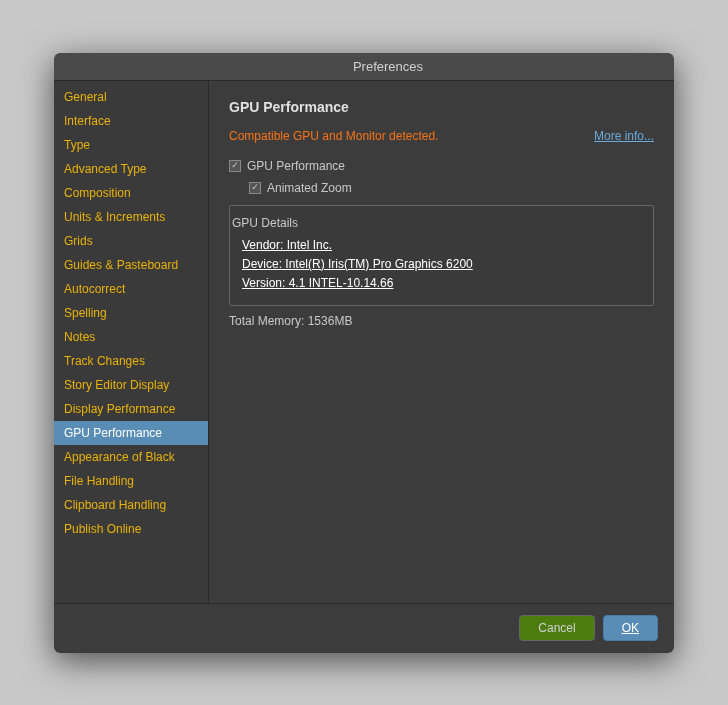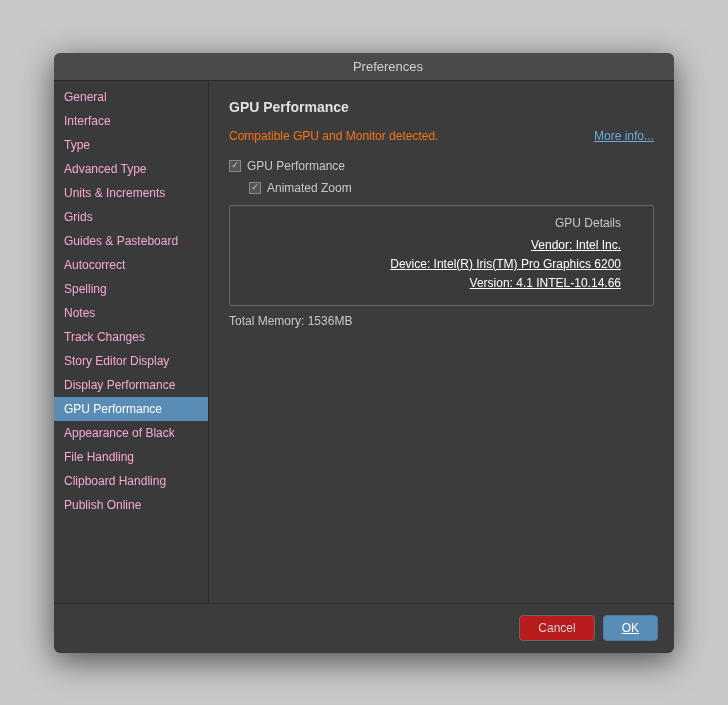--- a/index.html
+++ b/index.html
@@ -54,21 +54,21 @@
       flex-shrink: 0;
       padding: 4px 0;
       position: relative;
     }
     .sidebar::-webkit-scrollbar { width: 8px; }
     .sidebar::-webkit-scrollbar-track { background: #3a3a3a; }
     .sidebar::-webkit-scrollbar-thumb { background: #666; border-radius: 4px; }
     .sidebar-item {
       padding: 5px 10px;
       font-size: 12px;
-      color: #f9a8d4;
+      color: #eab308;
       cursor: pointer;
       white-space: nowrap;
     }
     .sidebar-item.active {
       background: #5a8db5;
       color: #ffffff;
     }
     .content {
       flex: 1;
       padding: 18px 20px;
@@ -120,24 +120,23 @@
     }
     .checkbox.checked::after {
       content: '✓';
       font-size: 9px;
       color: #c8c8c8;
       line-height: 1;
     }
     .gpu-details-box {
       border: 1px solid #666;
       background: #3a3a3a;
-      padding: 10px 32px;
+      padding: 10px 2px;
       margin-top: 10px;
       border-radius: 2px;
-      text-align: right;
     }
     .gpu-details-title {
       font-size: 12px;
       color: #c8c8c8;
       margin-bottom: 8px;
       font-weight: 500;
     }
     .gpu-detail-row {
       font-size: 12px;
       color: #ffffff;
@@ -162,21 +161,21 @@
       flex-shrink: 0;
     }
     .btn {
       height: 26px;
       padding: 0 18px;
       font-size: 12px;
       border-radius: 4px;
       border: 1px solid #666;
       cursor: pointer;
       color: #d0d0d0;
-      background: #b91c1c;
+      background: #4d7c0f;
     }
     .btn-ok {
       background: #5a8db5;
       border-color: #4a7da5;
       color: #fff;
       text-decoration: underline;
     }
   </style>
 </head>
 <body>
@@ -188,20 +187,21 @@
       <span class="title-bar-text">Preferences</span>
     </div>
 
     <div class="dialog-body">
 
       <div class="sidebar">
         <div class="sidebar-item">General</div>
         <div class="sidebar-item">Interface</div>
         <div class="sidebar-item">Type</div>
         <div class="sidebar-item">Advanced Type</div>
+        <div class="sidebar-item">Composition</div>
         <div class="sidebar-item">Units &amp; Increments</div>
         <div class="sidebar-item">Grids</div>
         <div class="sidebar-item">Guides &amp; Pasteboard</div>
         <div class="sidebar-item">Autocorrect</div>
         <div class="sidebar-item">Spelling</div>
         <div class="sidebar-item">Notes</div>
         <div class="sidebar-item">Track Changes</div>
         <div class="sidebar-item">Story Editor Display</div>
         <div class="sidebar-item">Display Performance</div>
         <div class="sidebar-item active">GPU Performance</div>

